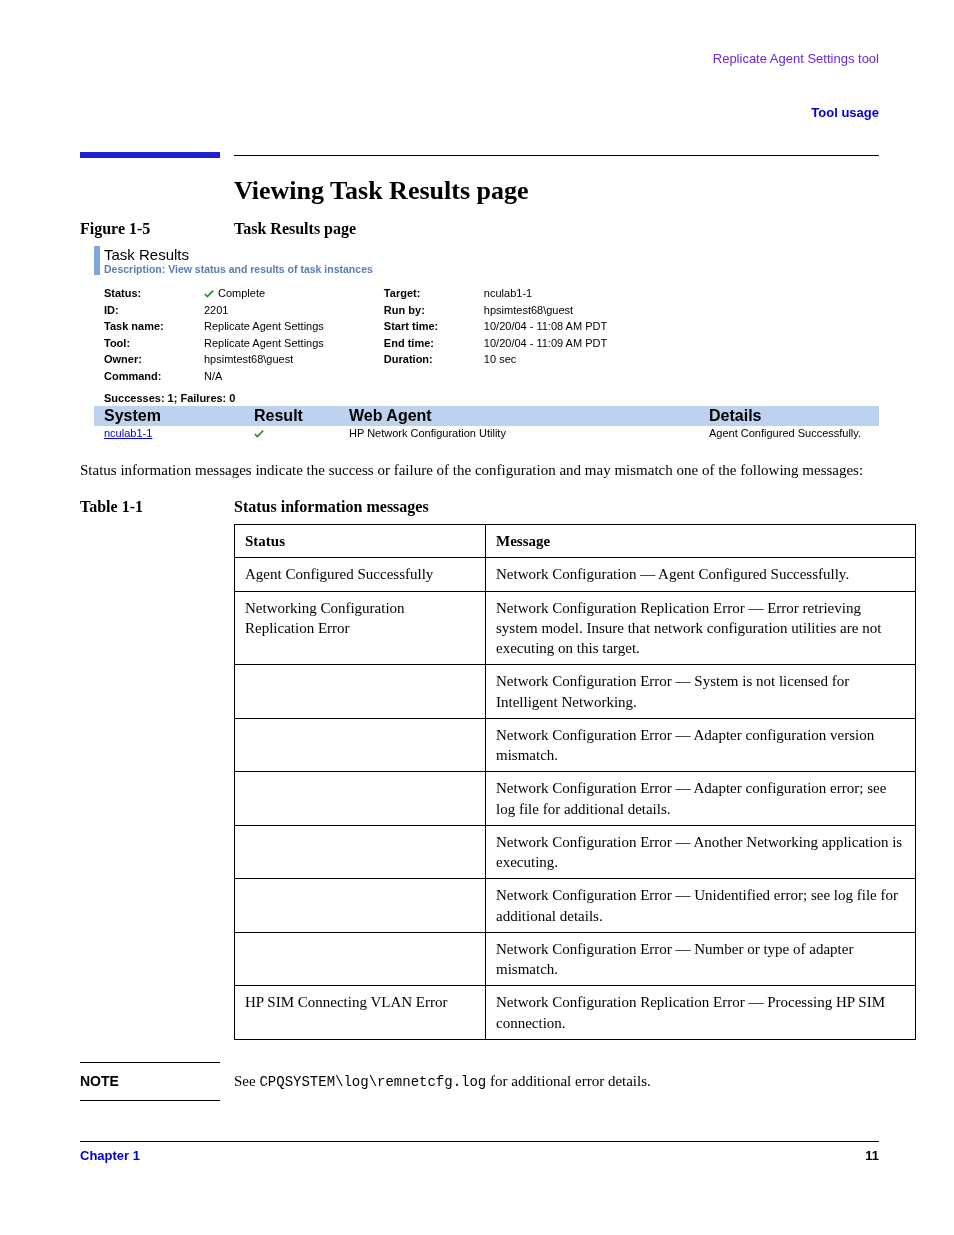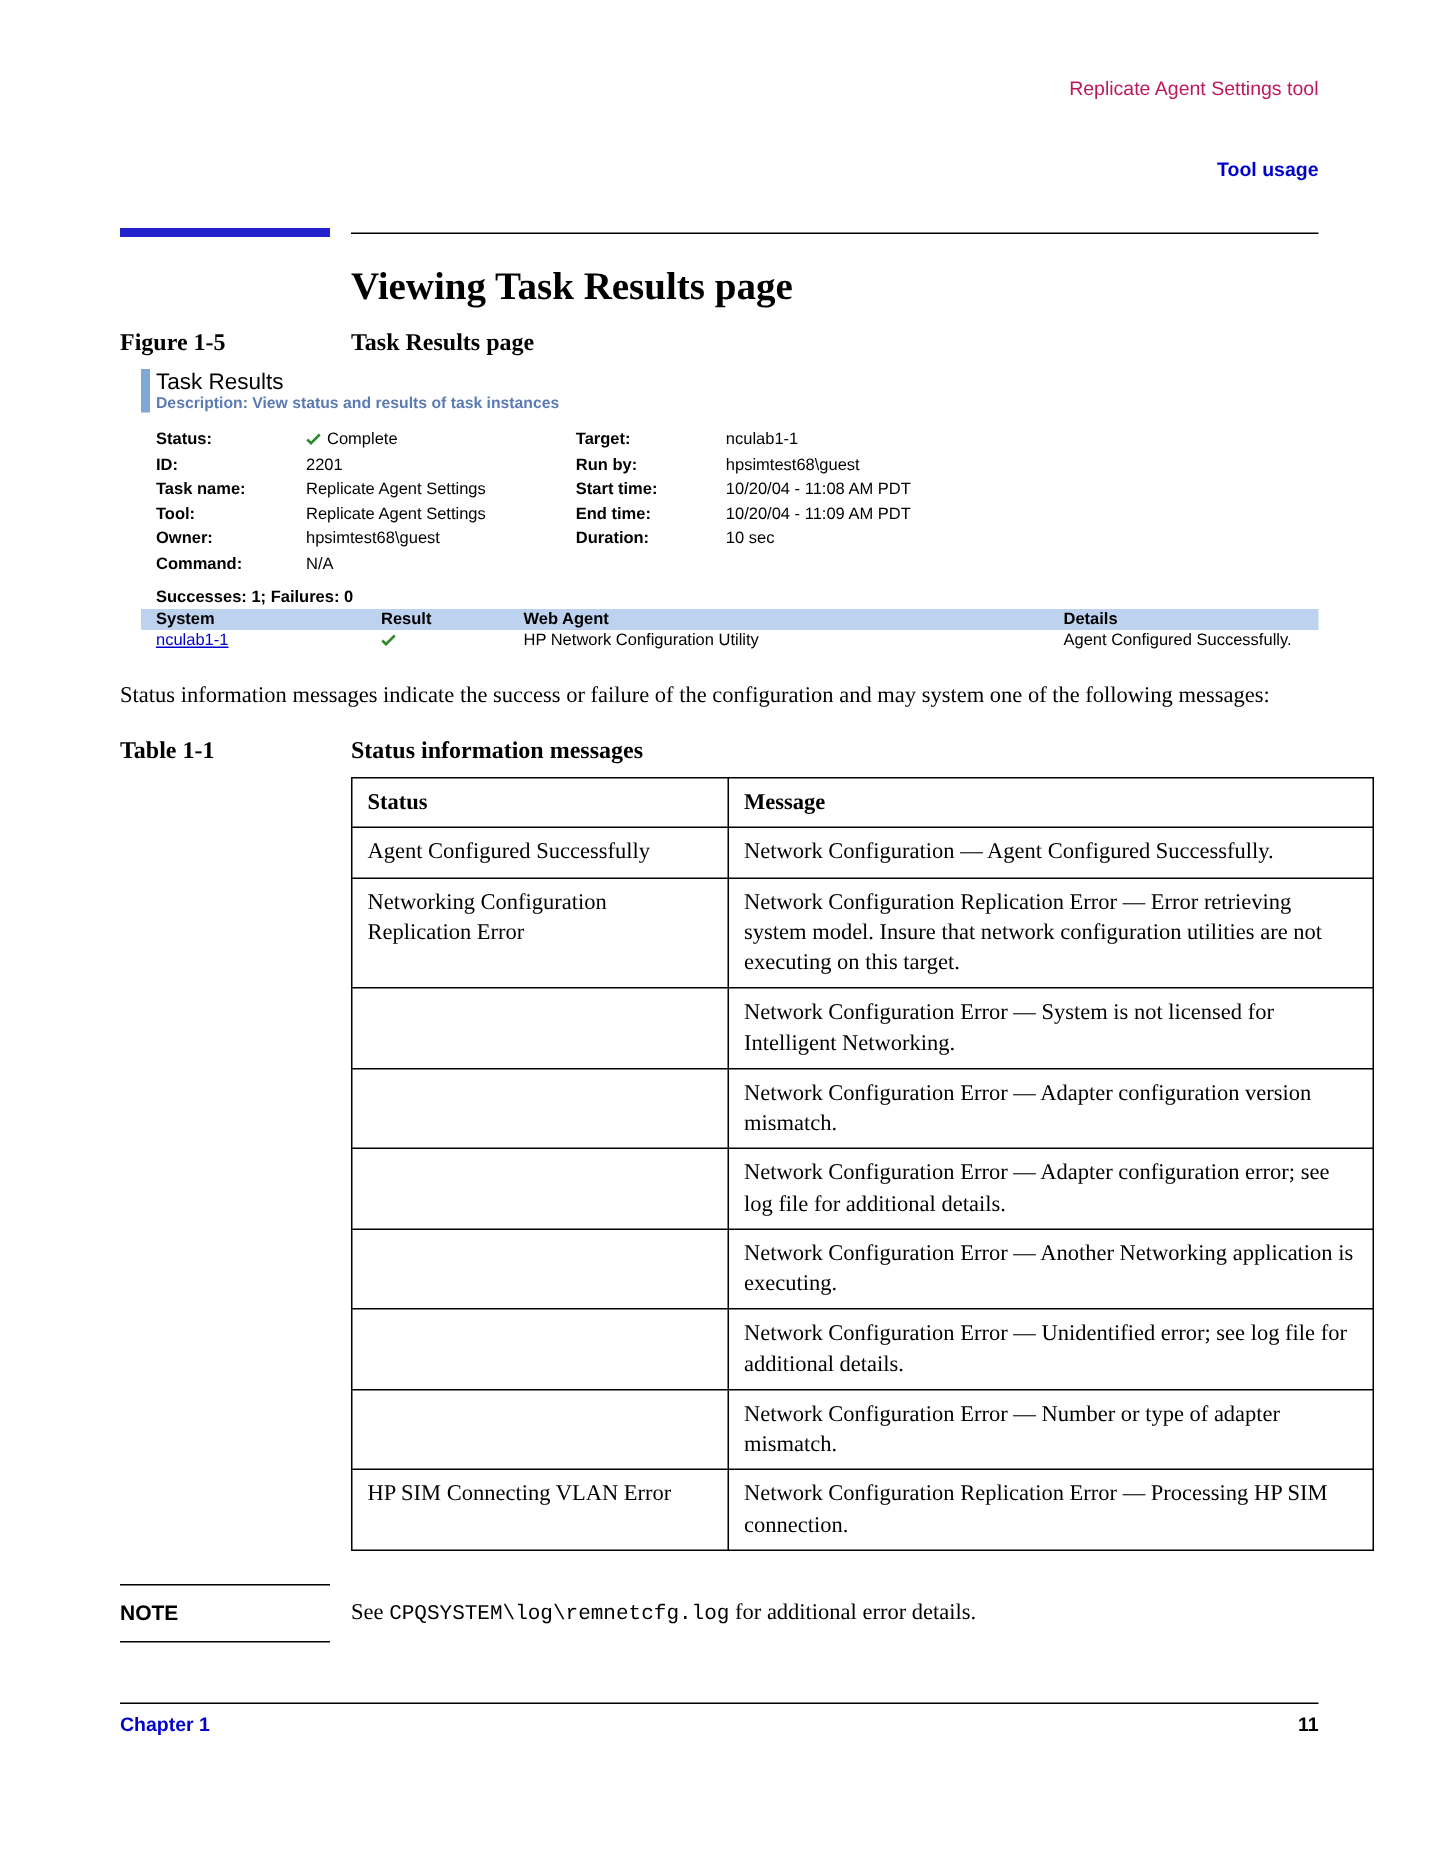--- a/index.html
+++ b/index.html
@@ -15,21 +15,21 @@
     padding: 50px 75px 60px 80px;
     box-sizing: border-box;
   }
   .header-right {
     text-align: right;
     font-family: Arial, Helvetica, sans-serif;
     font-size: 13px;
     line-height: 1.4;
     margin-bottom: 30px;
   }
-  .header-blue { color: #be185d; }
+  .header-blue { color: #6d28d9; }
   .header-bold { color: #0000cc; font-weight: bold; margin-top: 36px; }
   .rule-row {
     display: flex;
     align-items: flex-end;
     margin-bottom: 18px;
   }
   .rule-thick {
     width: 140px;
     height: 6px;
     background: #2222cc;
@@ -96,21 +96,21 @@
   .tick svg { display:block; }
   .tr-summary { margin: 8px 0 0 10px; font-weight: bold; }
   .tr-table {
     margin-top: 2px;
     margin-left: 0;
   }
   .tr-thead {
     display: flex;
     background: #bcd2ef;
     font-weight: bold;
-    font-size: 11px;
+    font-size: 16px;
     padding: 1px 0;
   }
   .tr-trow {
     display: flex;
     font-size: 11px;
     padding: 1px 0;
   }
   .c-sys { width: 150px; padding-left: 10px;}
   .c-res { width: 95px; }
   .c-wa  { width: 360px; }
@@ -260,21 +260,21 @@
                 <path d="M1 6 L4 9 L11 2" stroke="#2a8a2a" stroke-width="2" fill="none"></path>
               </svg>
           </span>
         </div>
         <div class="c-wa">HP Network Configuration Utility</div>
         <div class="c-det">Agent Configured Successfully.</div>
       </div>
     </div>
   </div>
 
-  <p class="body content-paraindent">Status information messages indicate the success or failure of the configuration and may system one of the following messages:</p>
+  <p class="body content-paraindent">Status information messages indicate the success or failure of the configuration and may mismatch one of the following messages:</p>
 
   <div class="caption-row">
     <div class="caption-label">Table 1-1</div>
     <div class="caption-text">Status information messages</div>
   </div>
 
   <table class="status">
     <thead>
       <tr>
         <th class="col-status">Status</th>

